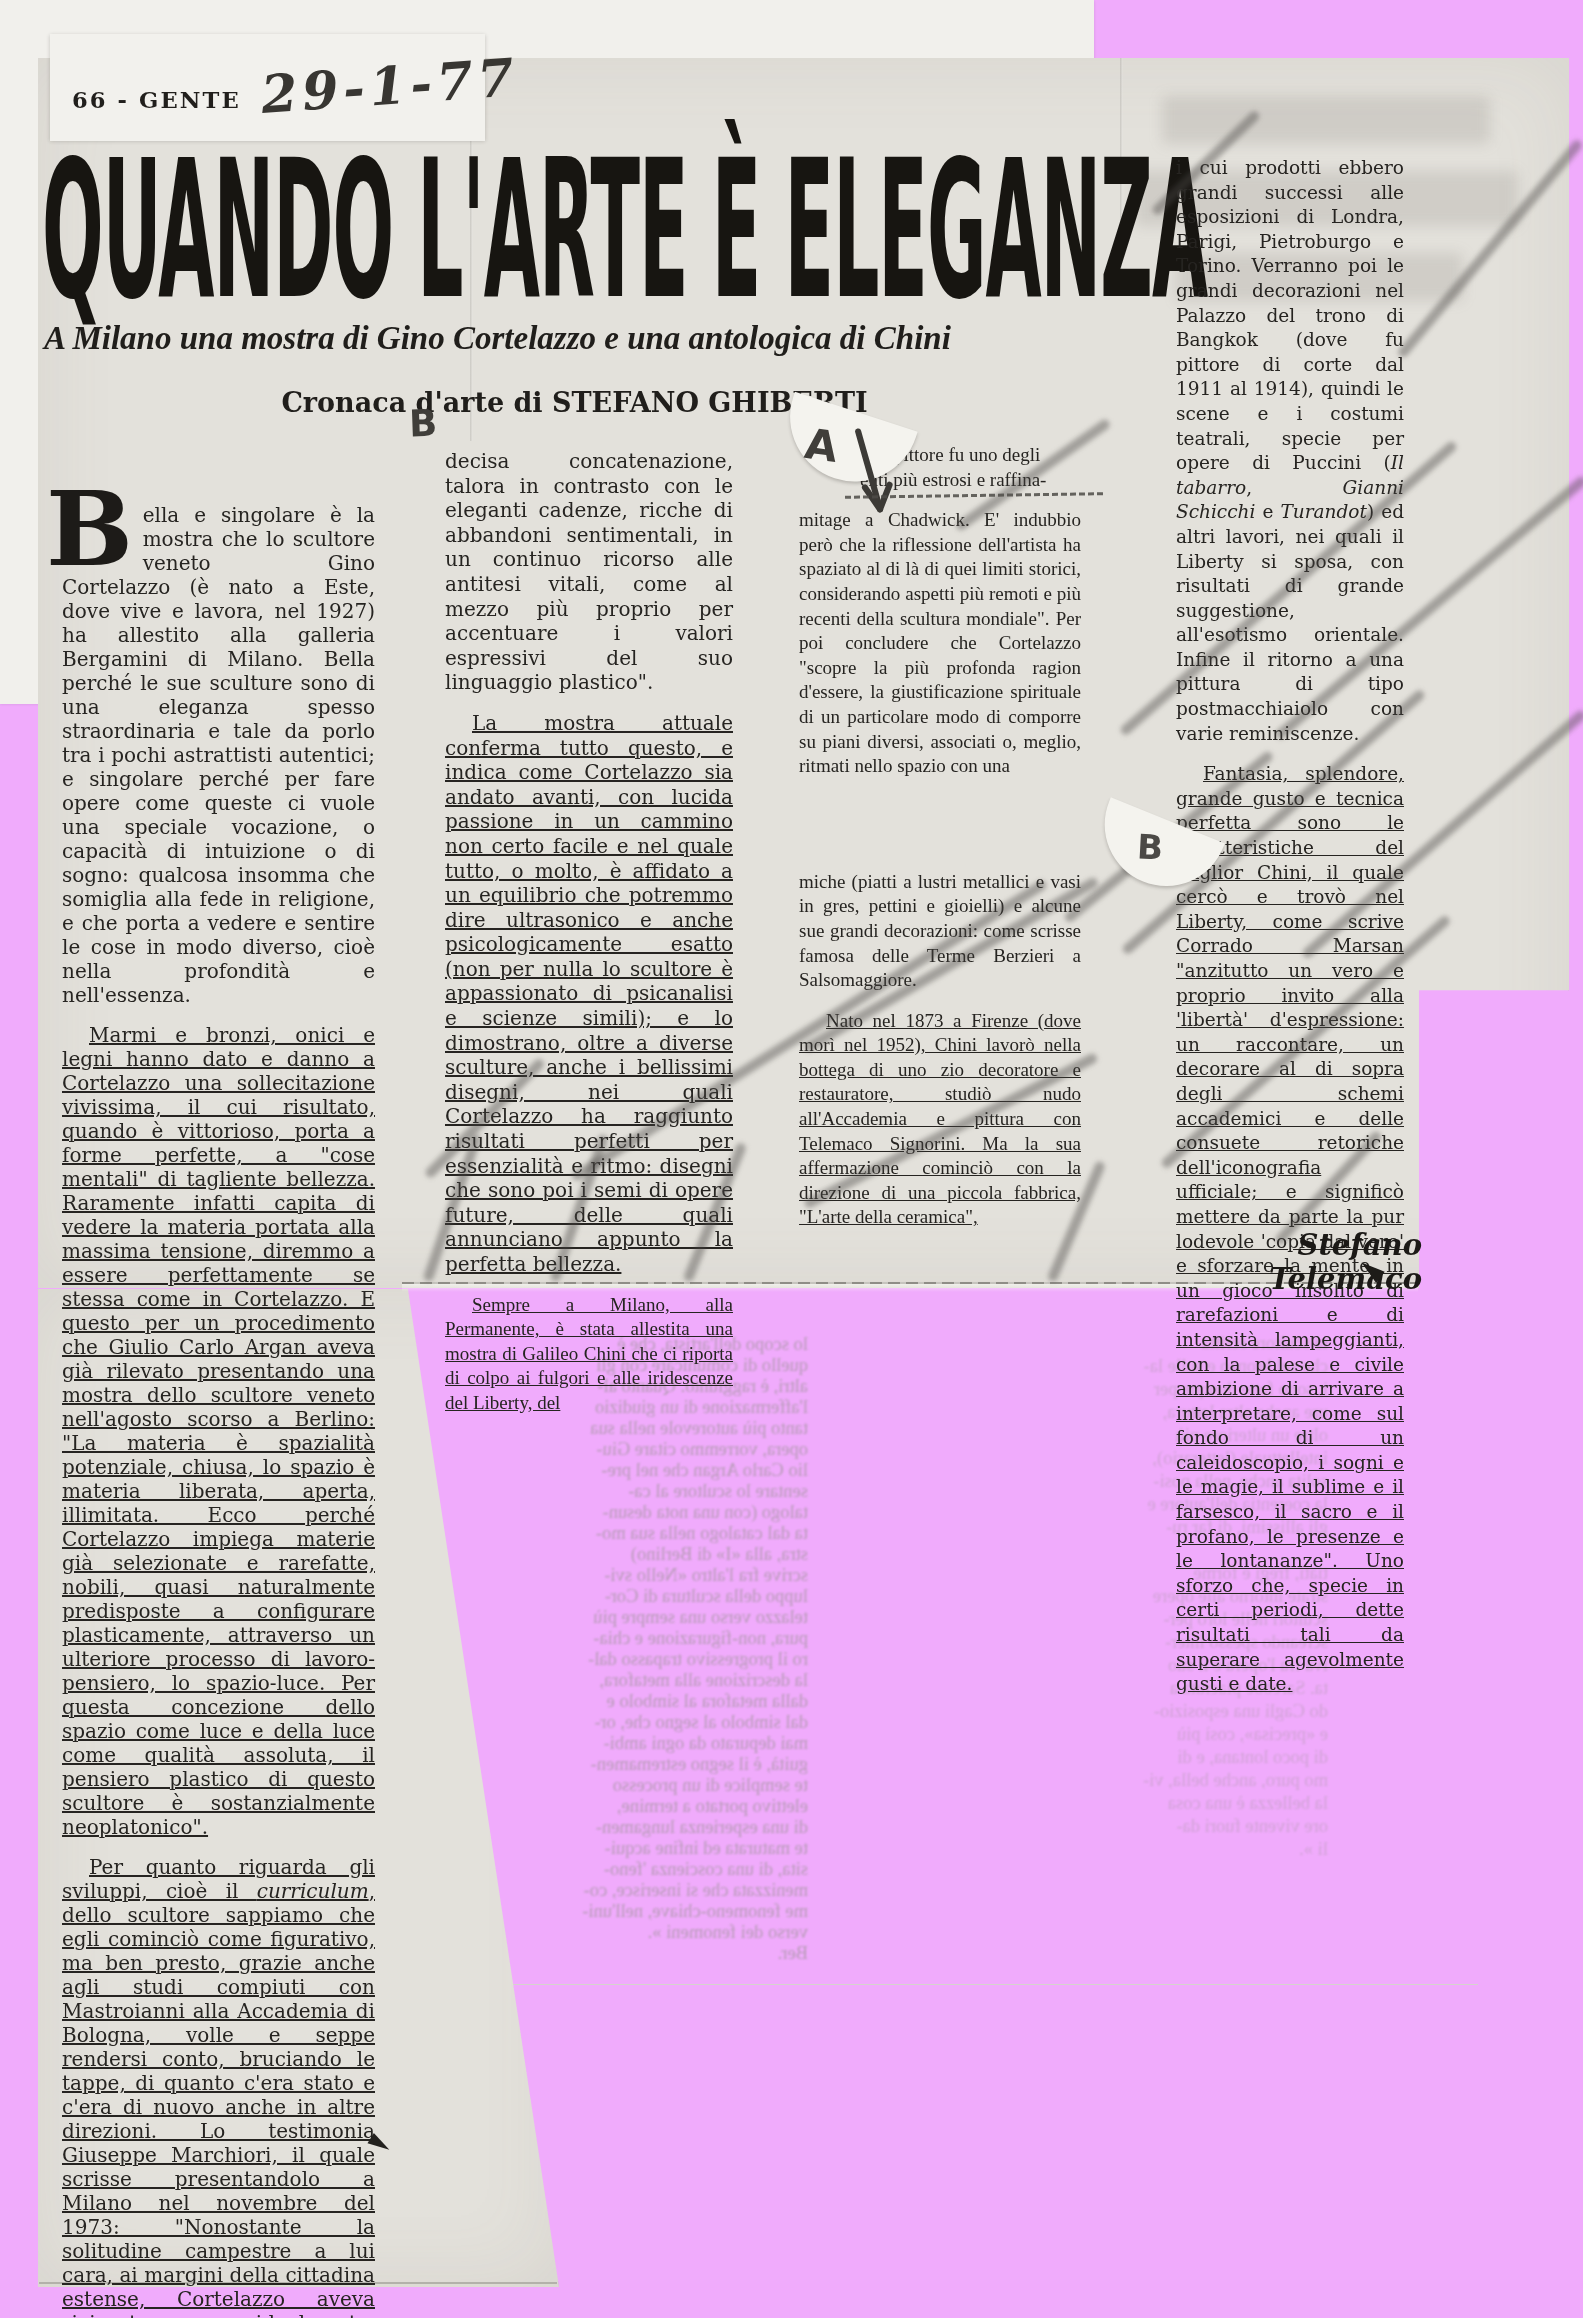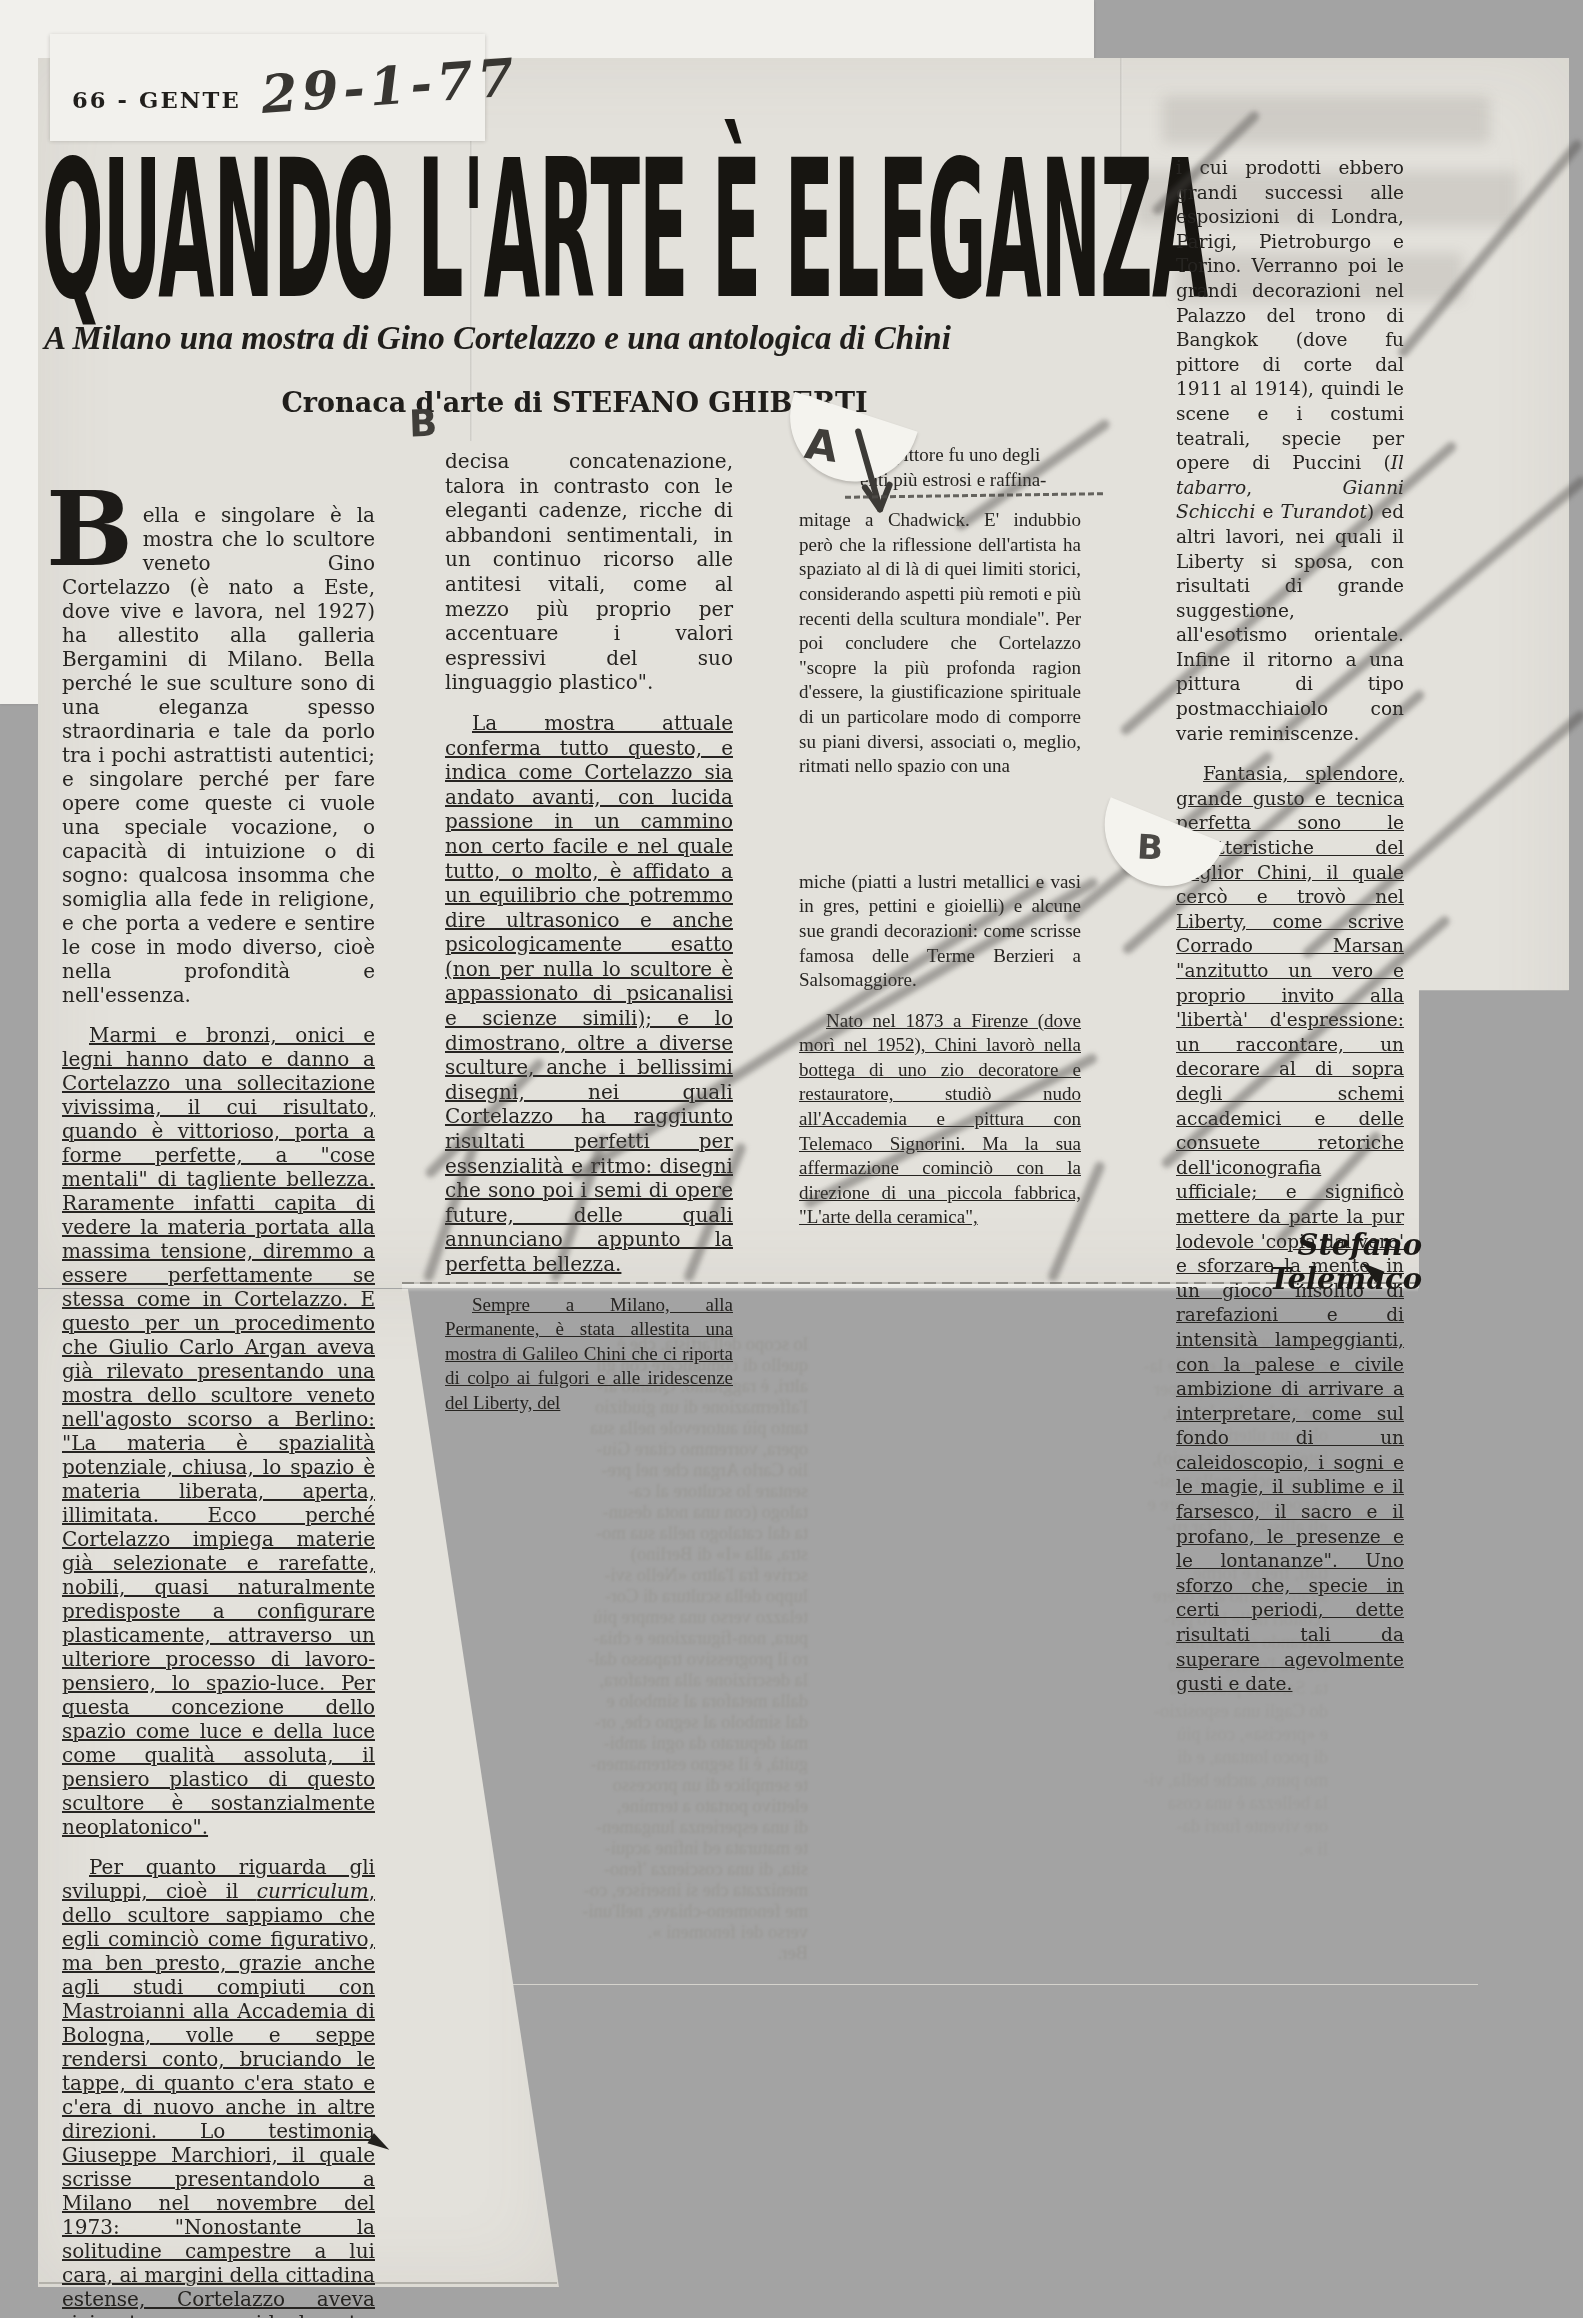--- a/index.html
+++ b/index.html
@@ -1,16 +1,16 @@
 <!DOCTYPE html>
 <html style="font-size:11px"><head>
 <meta charset="utf-8">
 <style>
   html,body{margin:0;padding:0;background:#e7e6e2;}
-  #canvas{position:relative;width:1583px;height:2319px;background:#a3a3a3;overflow:hidden;
+  #canvas{position:relative;width:1583px;height:2319px;background:#f0abfc;overflow:hidden;
           font-family:"DejaVu Serif",serif;color:#262421;}
   .piece{position:absolute;background:#e3e1db;box-shadow:0 1.4px 3.4px rgba(40,38,34,.25), inset 0 0 82px rgba(115,110,100,.10);}
   #piece-top{left:38px;top:58px;width:1531px;height:1230px;z-index:2;
      clip-path:polygon(0 0,100% 0,100% 75.8%,90.2% 75.8%,90.2% 100%,0 100%);}
   #piece-left{left:38px;top:1289px;width:521px;height:998px;z-index:2;
      clip-path:polygon(0 0,71% 0,100% 100%,0 100%);}
   #piece-back{left:410px;top:1284px;width:1094px;height:704px;background:#f1f0ec;z-index:1;
      box-shadow:0 1.4px 2.7px rgba(40,38,34,.14);}
   #gente-label{position:absolute;left:50px;top:34px;width:435px;height:107px;background:#f2f1ed;
      box-shadow:0 0.7px 4.1px rgba(40,38,34,.22);z-index:3;}

